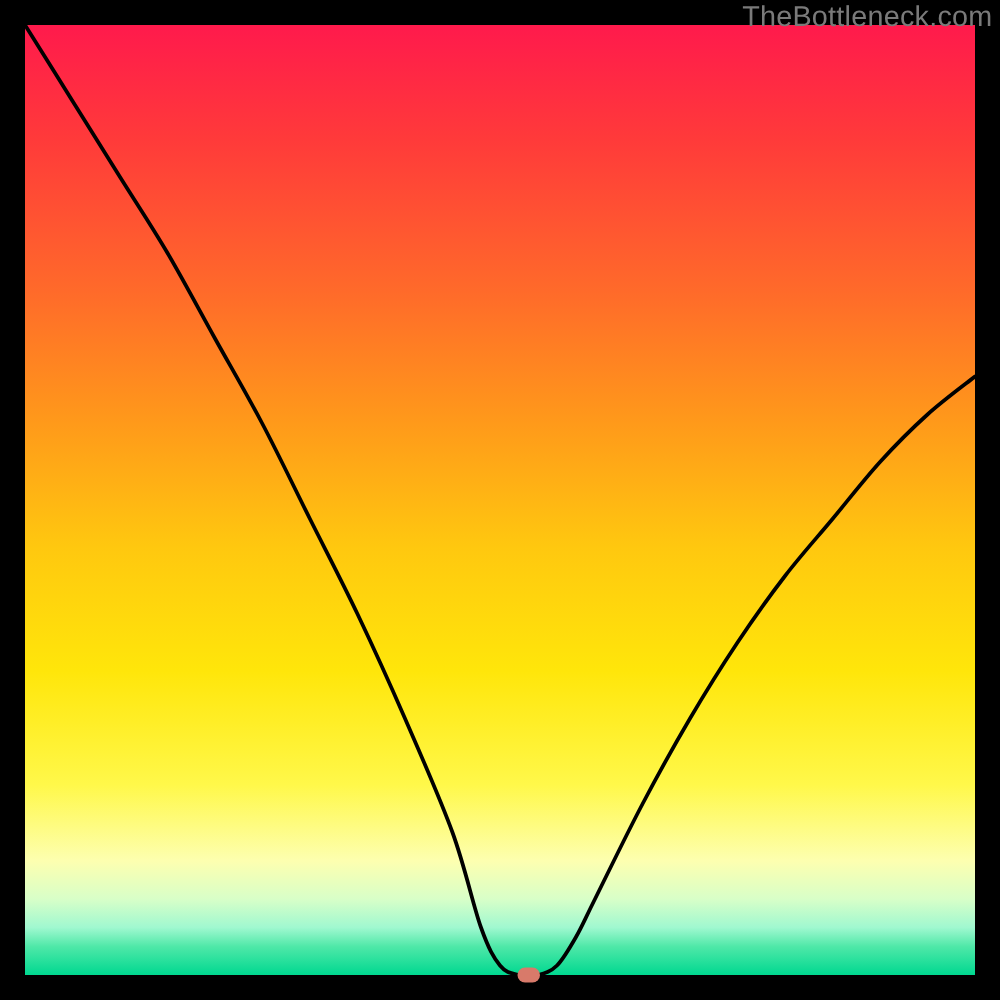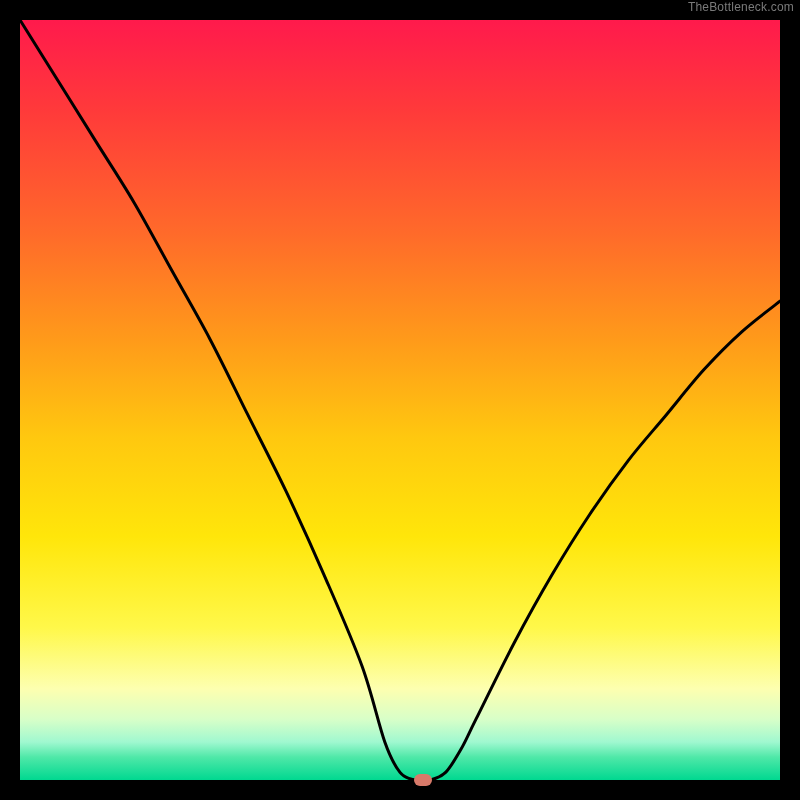--- a/index.html
+++ b/index.html
@@ -30,21 +30,21 @@
       #a0f8d0 95%,
       #4fe8a8 97%,
       #00d890 100%
     );
   }
   .watermark {
     position: absolute;
     top: 0px;
     right: 6px;
     font-family: Arial, Helvetica, sans-serif;
-    font-size: 12px;
+    font-size: 23px;
     color: #7a7a7a;
     letter-spacing: 0.2px;
   }
   svg.curve {
     position: absolute;
     left: 0; top: 0;
     width: 760px; height: 760px;
   }
   .marker {
     position: absolute;

